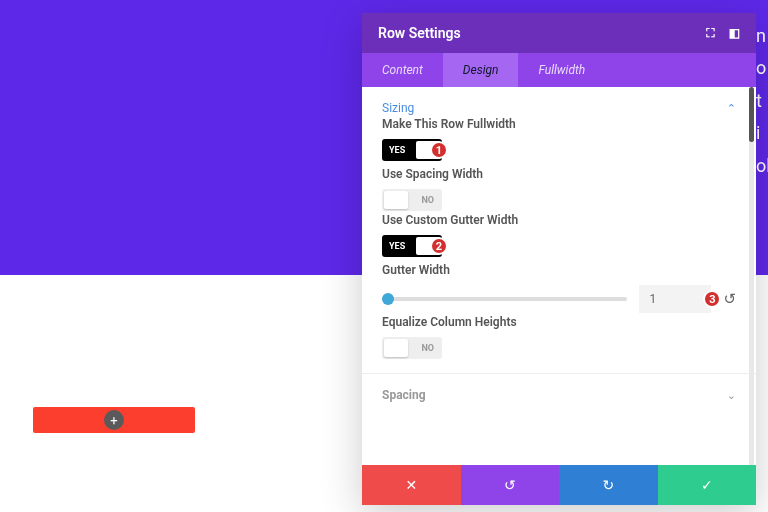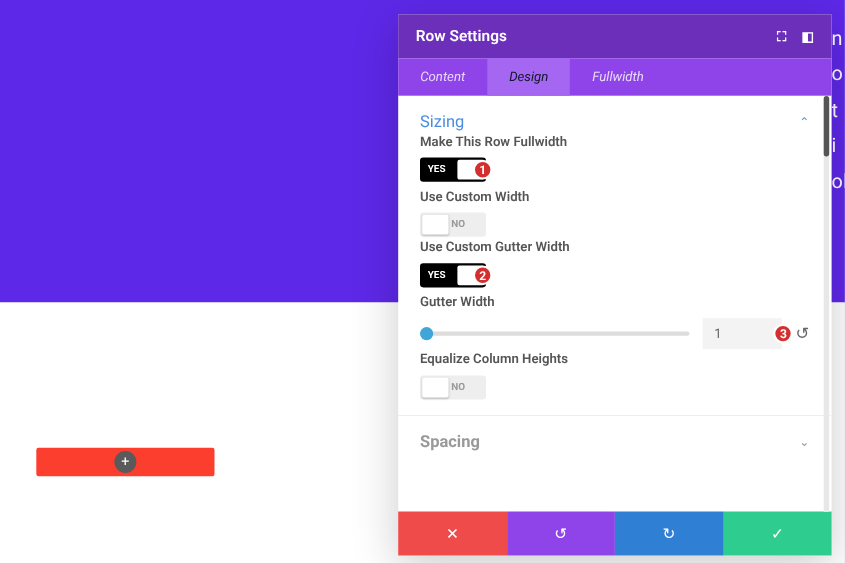--- a/index.html
+++ b/index.html
@@ -14,36 +14,36 @@
 .panel-header-icons { display: flex; gap: 14px; align-items: center; }
 .panel-header-icons span { font-size: 12px; cursor: pointer; }
 .tabs { background: #8e44e8; display: flex; }
 .tab { padding: 10px 20px; color: rgba(255,255,255,0.8); font-size: 12px; cursor: pointer; font-style: italic; }
 .tab.active { background: #a566f2; color: #0f172a; }
 .panel-body { flex: 1; overflow-y: auto; position: relative; }
 .scrollbar-track { position: absolute; right: 2px; top: 0; width: 5px; height: 380px; background: #e8e8e8; border-radius: 3px; }
 .scrollbar-thumb { position: absolute; right: 2px; top: 0; width: 5px; height: 55px; background: #555; border-radius: 3px; }
 .section { padding: 14px 20px; }
 .section-header { display: flex; justify-content: space-between; align-items: center; cursor: pointer; }
-.section-title { color: #4a8de0; font-size: 15px; font-weight: 400; }
+.section-title { color: #4a8de0; font-size: 12px; font-weight: 400; }
 .section-title.muted { color: #999; font-weight: bold; }
 .chevron { color: #4a8de0; font-size: 11px; }
 .chevron.muted { color: #999; }
 .divider { height: 1px; background: #eee; margin: 0; }
 .field { margin-top: 2px; }
 .field-label { font-size: 12px; color: #555; font-weight: 600; margin-bottom: 8px; }
 .toggle { width: 60px; height: 22px; border-radius: 3px; display: flex; align-items: center; position: relative; cursor: pointer; }
 .toggle.on { background: #000000; }
 .toggle.off { background: #eee; }
 .toggle-handle { width: 24px; height: 18px; background: #fff; border-radius: 2px; position: absolute; box-shadow: 0 1px 2px rgba(0,0,0,0.2); }
 .toggle.on .toggle-handle { right: 2px; }
 .toggle.off .toggle-handle { left: 2px; }
 .toggle-text { font-size: 9px; font-weight: 700; color: #fff; position: absolute; }
 .toggle.on .toggle-text { left: 7px; }
-.toggle.off .toggle-text { right: 19px; color: #999; }
+.toggle.off .toggle-text { right: 8px; color: #999; }
 .badge { width: 18px; height: 18px; border-radius: 50%; background: #d32f2f; color: #fff; font-size: 11px; font-weight: 700; display: flex; align-items: center; justify-content: center; position: absolute; right: -6px; top: 2px; border: 2px solid #fff; }
 .toggle-wrap { position: relative; display: inline-block; }
 .slider-row { display: flex; align-items: center; gap: 12px; margin-top: 8px; }
 .slider { flex: 1; height: 4px; background: #ddd; border-radius: 2px; position: relative; cursor: pointer; }
 .slider-thumb { width: 12px; height: 12px; border-radius: 50%; background: #3fa6d8; position: absolute; top: -4px; left: 0; }
 .slider-input { width: 72px; height: 28px; border: none; background: #f3f3f3; font-size: 12px; padding: 0 10px; color: #666; }
 .slider-badge-wrap { position: relative; }
 .reset-icon { font-size: 15px; color: #666; cursor: pointer; }
 .footer { display: flex; height: 40px; }
 .footer-btn { flex: 1; display: flex; align-items: center; justify-content: center; color: #fff; cursor: pointer; font-size: 14px; }
@@ -98,21 +98,21 @@
           <div class="toggle-wrap">
             <div class="toggle on">
               <span class="toggle-text">YES</span>
               <div class="toggle-handle"></div>
             </div>
             <div class="badge">1</div>
           </div>
         </div>
 
         <div class="field">
-          <div class="field-label">Use Custom Width</div>
+          <div class="field-label">Use Spacing Width</div>
           <div class="toggle off">
             <span class="toggle-text">NO</span>
             <div class="toggle-handle"></div>
           </div>
         </div>
 
         <div class="field">
           <div class="field-label">Use Custom Gutter Width</div>
           <div class="toggle-wrap">
             <div class="toggle on">

